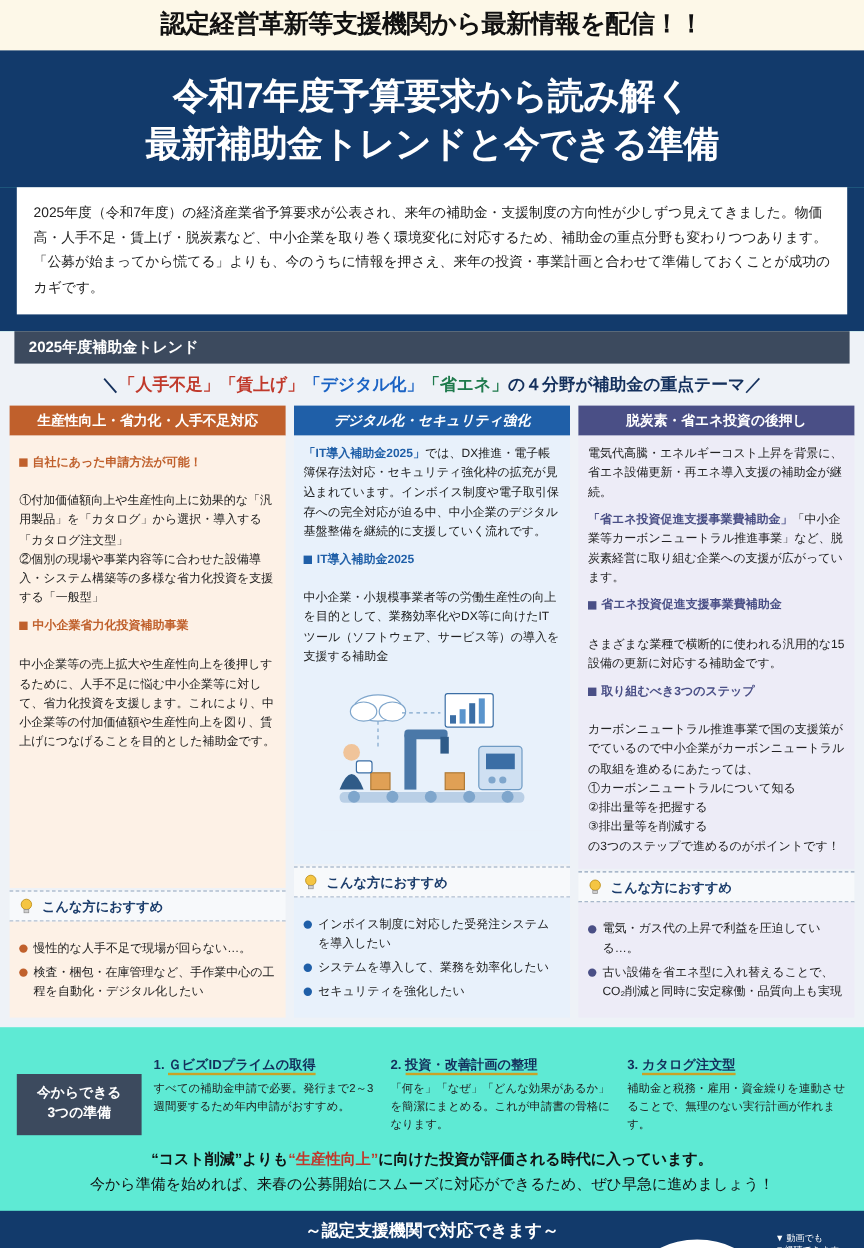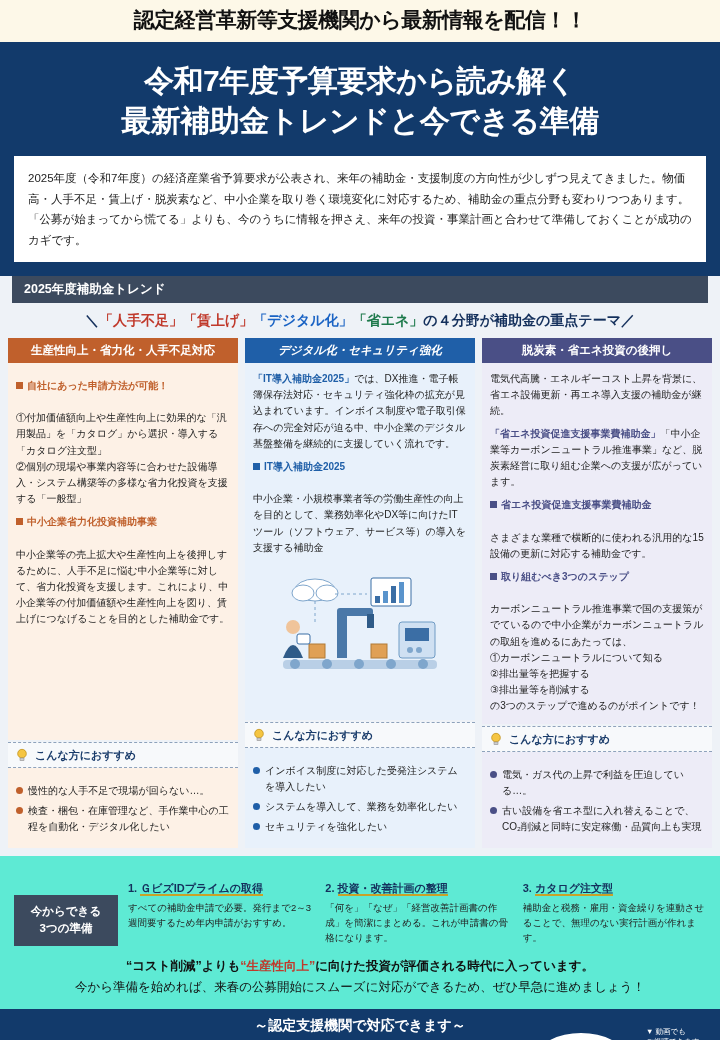--- a/index.html
+++ b/index.html
@@ -363,21 +363,21 @@
           <span class="num">1.</span>
           <span class="u">ＧビズIDプライムの取得</span>
         </div>
         <div>すべての補助金申請で必要。発行まで2～3週間要するため年内申請がおすすめ。</div>
       </div>
       <div class="prep-item">
         <div class="prep-title">
           <span class="num">2.</span>
           <span class="u">投資・改善計画の整理</span>
         </div>
-        <div>「何を」「なぜ」「経営改善計画書の作成」を簡潔にまとめる。これが申請書の骨格になります。</div>
+        <div>「何を」「なぜ」「どんな効果があるか」を簡潔にまとめる。これが申請書の骨格になります。</div>
       </div>
       <div class="prep-item">
         <div class="prep-title">
           <span class="num">3.</span>
           <span class="u">カタログ注文型</span>
         </div>
         <div>補助金と税務・雇用・資金繰りを連動させることで、無理のない実行計画が作れます。</div>
       </div>
     </div>
   </div>

